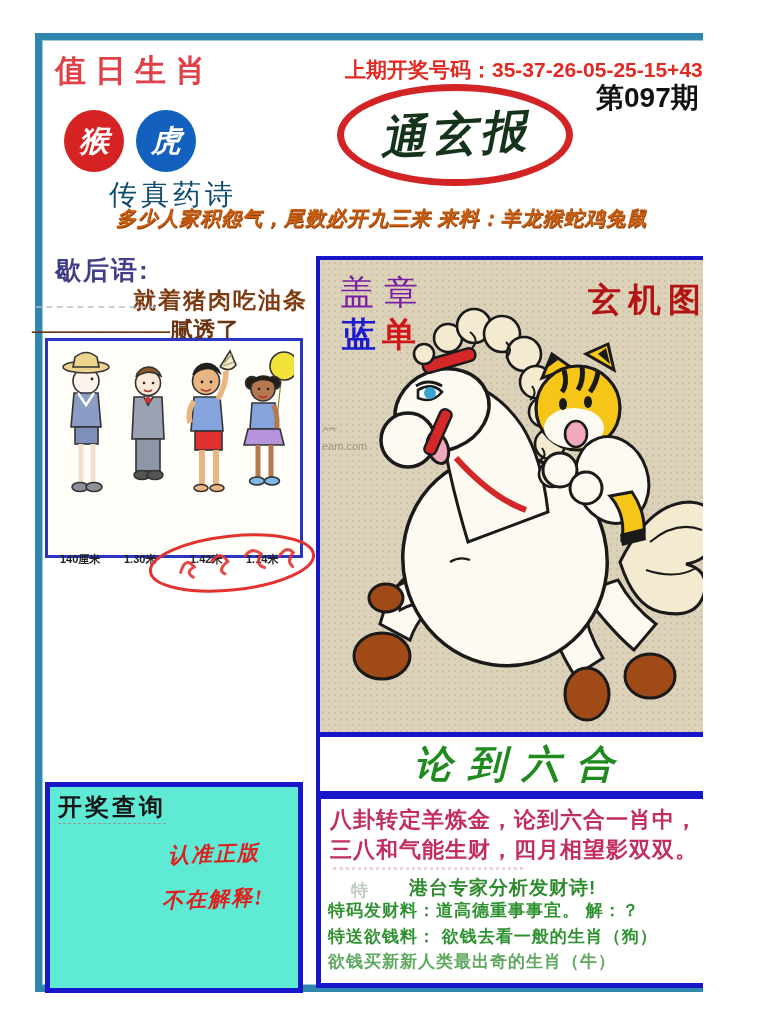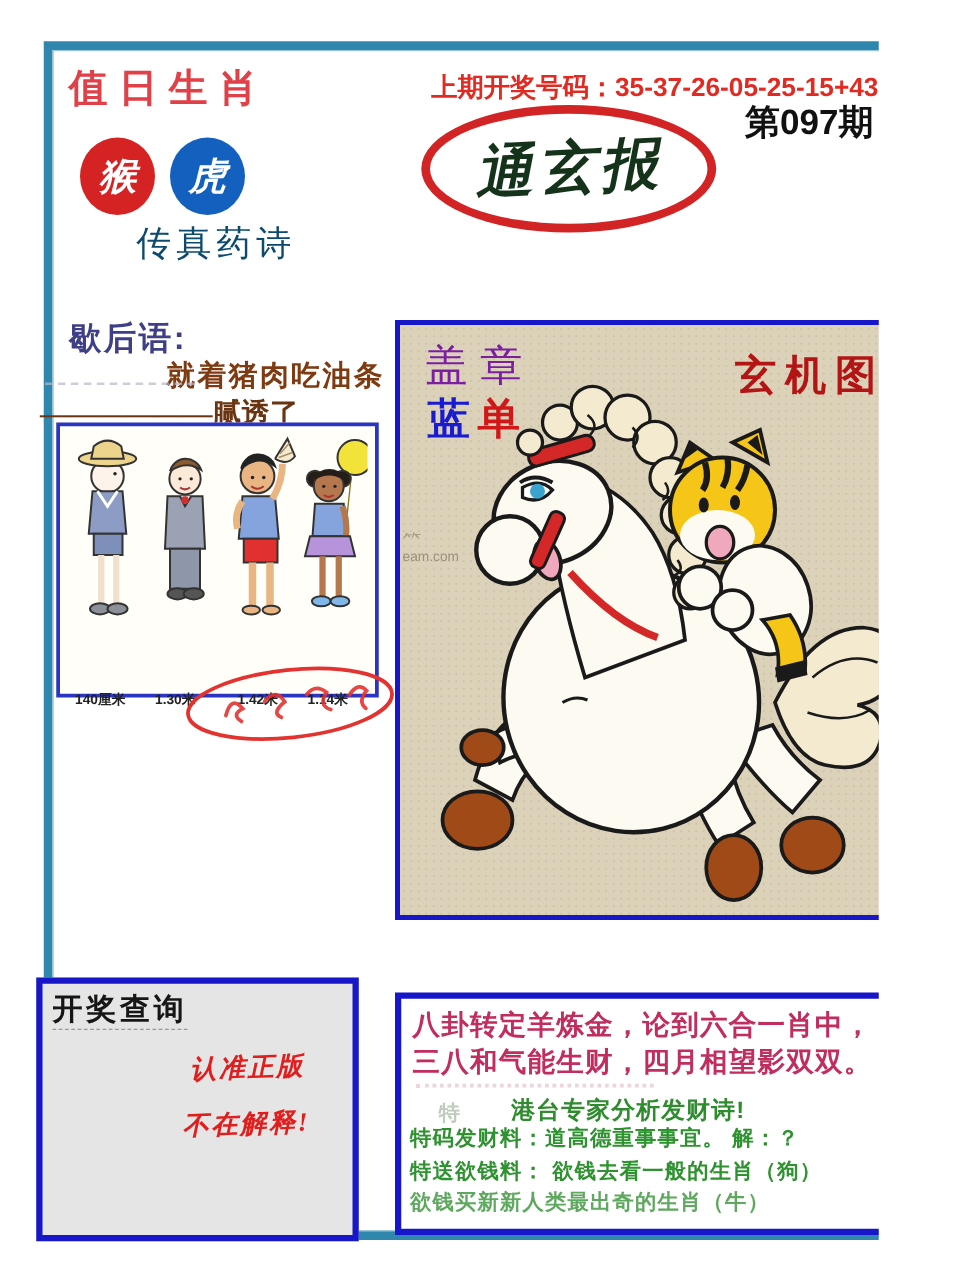--- a/index.html
+++ b/index.html
@@ -29,21 +29,21 @@
   .xhylabel{left:55px;top:253px;font-size:26px;font-weight:bold;color:#3f3f87;letter-spacing:2px;}
   .xhy1{left:133px;top:285px;font-size:23px;font-weight:bold;color:#7e3a10;letter-spacing:2px;
         font-family:"Liberation Serif",serif;}
   .xhy2{left:32px;top:315px;font-size:23px;font-weight:bold;color:#6b3410;
         font-family:"Liberation Serif",serif;}
   .xhy-ghost{left:36px;top:306px;width:120px;border-top:2px dashed #b9b9c9;opacity:.7;}
   .kidsbox{left:45px;top:338px;width:252px;height:214px;border:3px solid #2a35c2;background:#fffef8;}
   .heights{position:absolute;left:0;bottom:3px;width:100%;font-size:11px;font-weight:bold;color:#222;}
   .heights span{position:absolute;white-space:nowrap;}
   .stamp{left:146px;top:531px;width:172px;height:64px;transform:rotate(-6deg);}
-  .querybox{left:29px;top:782px;width:248px;height:201px;border:5px solid #1717c9;background:#e5e5e5;}
+  .querybox{left:45px;top:782px;width:248px;height:201px;border:5px solid #1717c9;background:#5eead4;}
   .qtitle{left:8px;top:4px;font-size:24px;font-weight:bold;color:#161616;letter-spacing:3px;
           font-family:"Liberation Serif",serif;border-bottom:1px dashed #999;}
   .notice{font-size:21px;font-weight:bold;font-style:italic;color:#e01e1e;letter-spacing:2px;
           font-family:"Liberation Serif",serif;transform:rotate(-2deg);}
   .n1{left:118px;top:53px;} .n2{left:112px;top:98px;}
   
   .mystery{left:316px;top:256px;width:404px;height:472px;border:4px solid #1717c9;
            background-color:#dcd2ba;
            background-image:radial-gradient(#cdc2a5 1px,rgba(0,0,0,0) 1px);background-size:6px 6px;}
   .seal{left:20px;top:10px;font-size:34px;font-weight:normal;color:#7b1fa2;letter-spacing:10px;
@@ -81,20 +81,21 @@
   <div class="abs masthead">
     <span>通玄报</span>
   </div>
   <div class="abs badge monkey">
     <span>猴</span>
   </div>
   <div class="abs badge tiger">
     <span>虎</span>
   </div>
   <div class="abs faxlabel">传真药诗</div>
+  <div class="abs tipline">多少人家积怨气，尾数必开九三来 来料：羊龙猴蛇鸡兔鼠</div>
 
   <div class="abs xhylabel">歇后语:</div>
   <div class="abs xhy1">就着猪肉吃油条</div>
   <div class="abs xhy-ghost"></div>
   <div class="abs xhy2">——————腻透了</div>
 
   <div class="abs kidsbox">
     <svg class="abs" style="left:0;top:0" width="246" height="190" viewBox="0 0 246 190">
 
       <g stroke="#333" stroke-width="1.6" fill="none">
@@ -249,20 +250,23 @@
     <div class="abs lan">
       <span class="b">蓝</span><span class="d">单</span>
     </div>
     <div class="abs xjt">玄机图</div>
     <div class="abs wm">
       <div class="glyph">⺮</div>
       <div>eam.com</div>
     </div>
   </div>
 
+  <div class="abs banner">
+    <span>论到六合</span>
+  </div>
 
   <div class="abs poembox">
     <div class="poem p1">八卦转定羊炼金，论到六合一肖中，</div>
     <div class="poem p2">三八和气能生财，四月相望影双双。</div>
     <div class="smudge"></div>
     <div class="gfaint">特</div>
     <div class="gtitle">港台专家分析发财诗!</div>
     <div class="gline g1">特码发财料：道高德重事事宜。 解：？</div>
     <div class="gline g2">特送欲钱料： 欲钱去看一般的生肖（狗）</div>
     <div class="gline g3">欲钱买新新人类最出奇的生肖（牛）</div>

